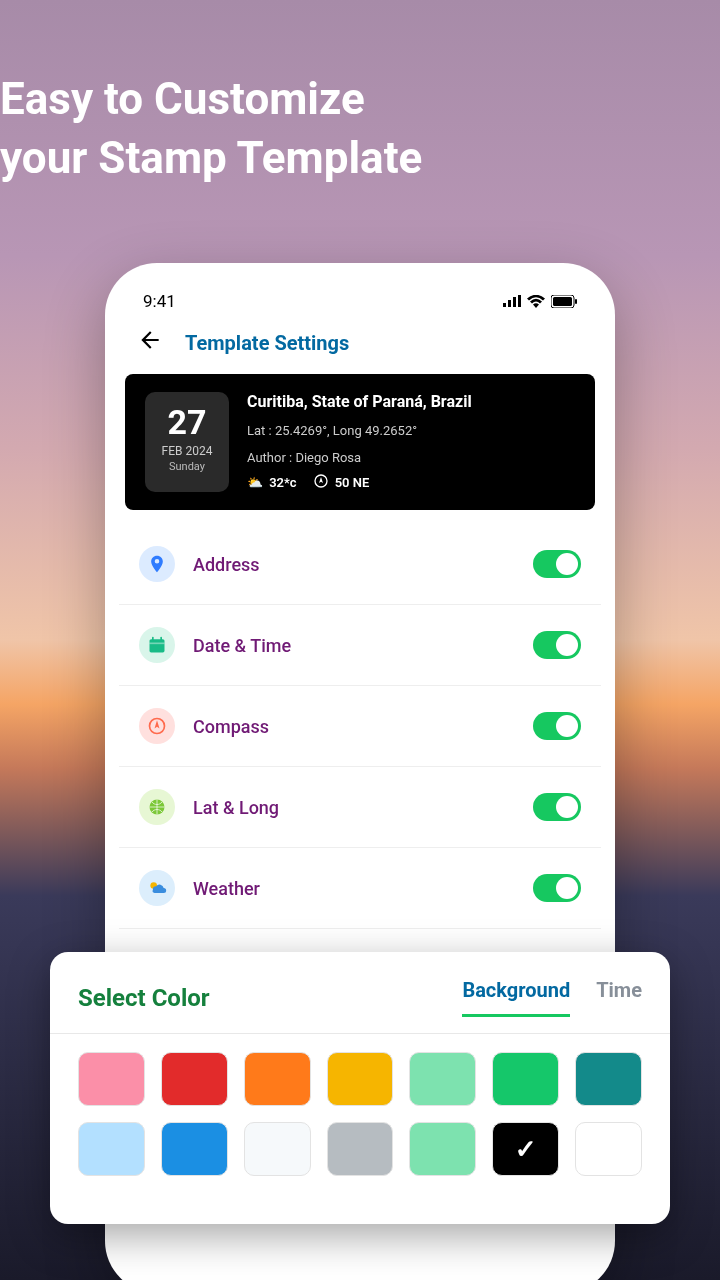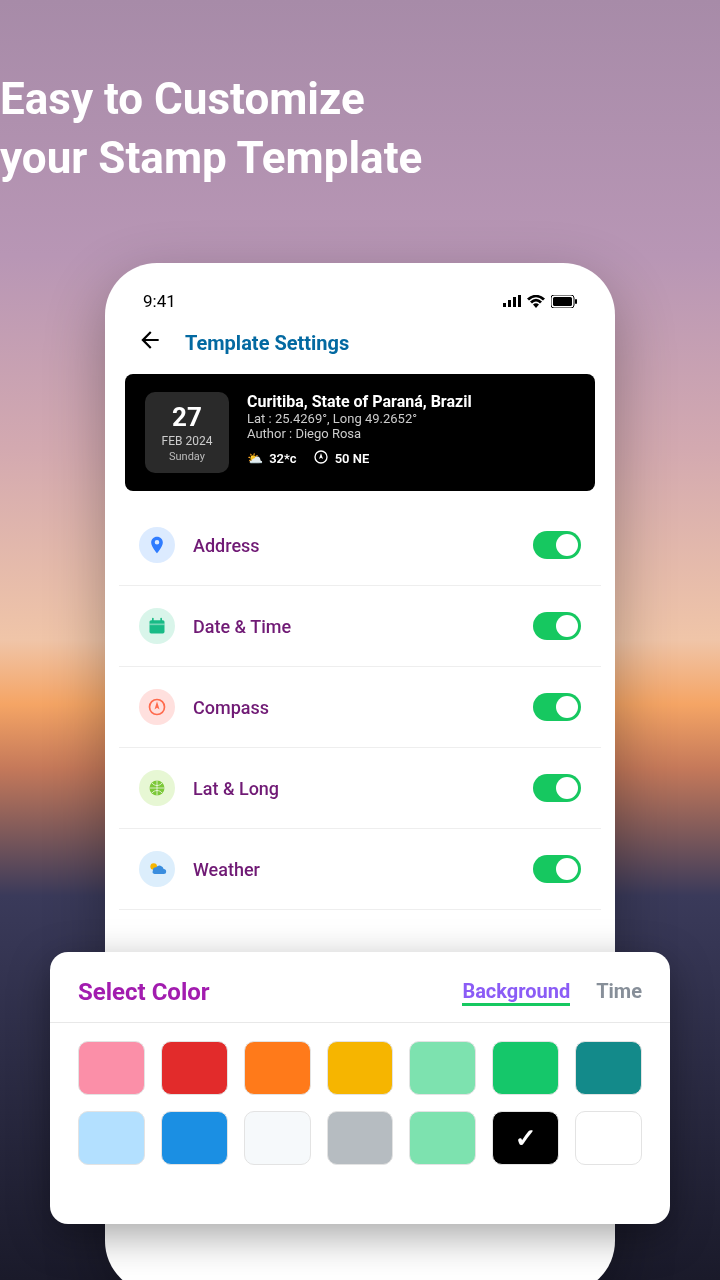--- a/index.html
+++ b/index.html
@@ -21,45 +21,45 @@
 .status-icons { display:flex; gap:6px; align-items:center; }
 .signal, .wifi, .battery { display:inline-block; }
 .signal svg, .wifi svg, .battery svg { display:block; }
 
 .navbar { display:flex; align-items:center; gap:22px; padding: 10px 18px 16px; }
 .navbar .back { font-size:28px; line-height:1; font-weight:400; }
 .navbar .title { font-size:20px; font-weight:700; color:#0369a1; }
 
 .preview { margin: 0 6px; background:#000; border-radius:8px; padding:18px 20px; display:flex; gap:18px; color:#fff; }
 .datebox { background:#2a2a2a; border-radius:10px; padding:10px 12px; text-align:center; min-width:84px; }
-.datebox .day { font-size:26px; font-weight:700; }
+.datebox .day { font-size:34px; font-weight:700; }
 .datebox .month { font-size:12px; color:#ccc; margin-top:2px; }
 .datebox .weekday { font-size:11px; color:#bbb; margin-top:2px; }
 .preview-info .loc { font-weight:700; font-size:16px; }
-.preview-info .sub { font-size:13px; color:#ccc; margin-top:0; }
+.preview-info .sub { font-size:13px; color:#ccc; margin-top:12px; }
 .preview-info .meta { font-size:13px; font-weight:600; margin-top:8px; display:flex; gap:16px; align-items:center; }
 .meta .pair { display:flex; align-items:center; gap:6px; }
 
 .settings { margin-top:14px; }
 .row { display:flex; align-items:center; padding:22px 20px; border-bottom:1px solid #eee; gap:18px; }
 .row .iconwrap { width:36px; height:36px; border-radius:50%; display:flex; align-items:center; justify-content:center; }
 .row .label { flex:1; font-size:18px; color:#701a75; font-weight:500; }
 .toggle { width:48px; height:28px; background:#16c860; border-radius:14px; position:relative; }
 .toggle .knob { position:absolute; right:3px; top:3px; width:22px; height:22px; background:#fff; border-radius:50%; }
 
 .bg-blue{background:#dcebff;} .bg-teal{background:#d9f5ea;} .bg-red{background:#ffe0de;} .bg-lime{background:#e7f7d4;} .bg-sky{background:#dceefc;}
 
 .colorpanel {
   position:absolute; left:50px; right:50px; top:952px; background:#fff; border-radius:18px;
   box-shadow: 0 12px 40px rgba(0,0,0,.35); padding: 26px 28px 18px; height: 272px;
 }
 .colorpanel .hdr { display:flex; align-items:center; justify-content:space-between; margin-bottom:8px; }
-.colorpanel .hdr .title { font-size:24px; font-weight:700; color:#a21caf; }
+.colorpanel .hdr .title { font-size:24px; font-weight:700; color:#15803d; }
 .colorpanel .tabs { display:flex; gap:26px; font-size:20px; font-weight:700; }
-.colorpanel .tabs .tab.active { color:#8b5cf6; border-bottom:3px solid #16c860; padding-bottom:0; }
+.colorpanel .tabs .tab.active { color:#0369a1; border-bottom:3px solid #16c860; padding-bottom:12px; }
 .colorpanel .tabs .tab.inactive { color:#878f99; }
 .colorpanel hr { border:none; border-top:1px solid #e8e8e8; margin:16px -28px 18px; }
 .grid { display:grid; grid-template-columns: repeat(7, 1fr); gap: 16px; }
 .swatch { height:54px; border-radius:10px; border:1px solid #e3e3e3; position:relative; }
 .swatch.selected::after { content:"✓"; color:#fff; font-size:26px; font-weight:700; position:absolute; inset:0; display:flex; align-items:center; justify-content:center; }
 </style>
 </head>
 <body>
 
 <div class="headline">

